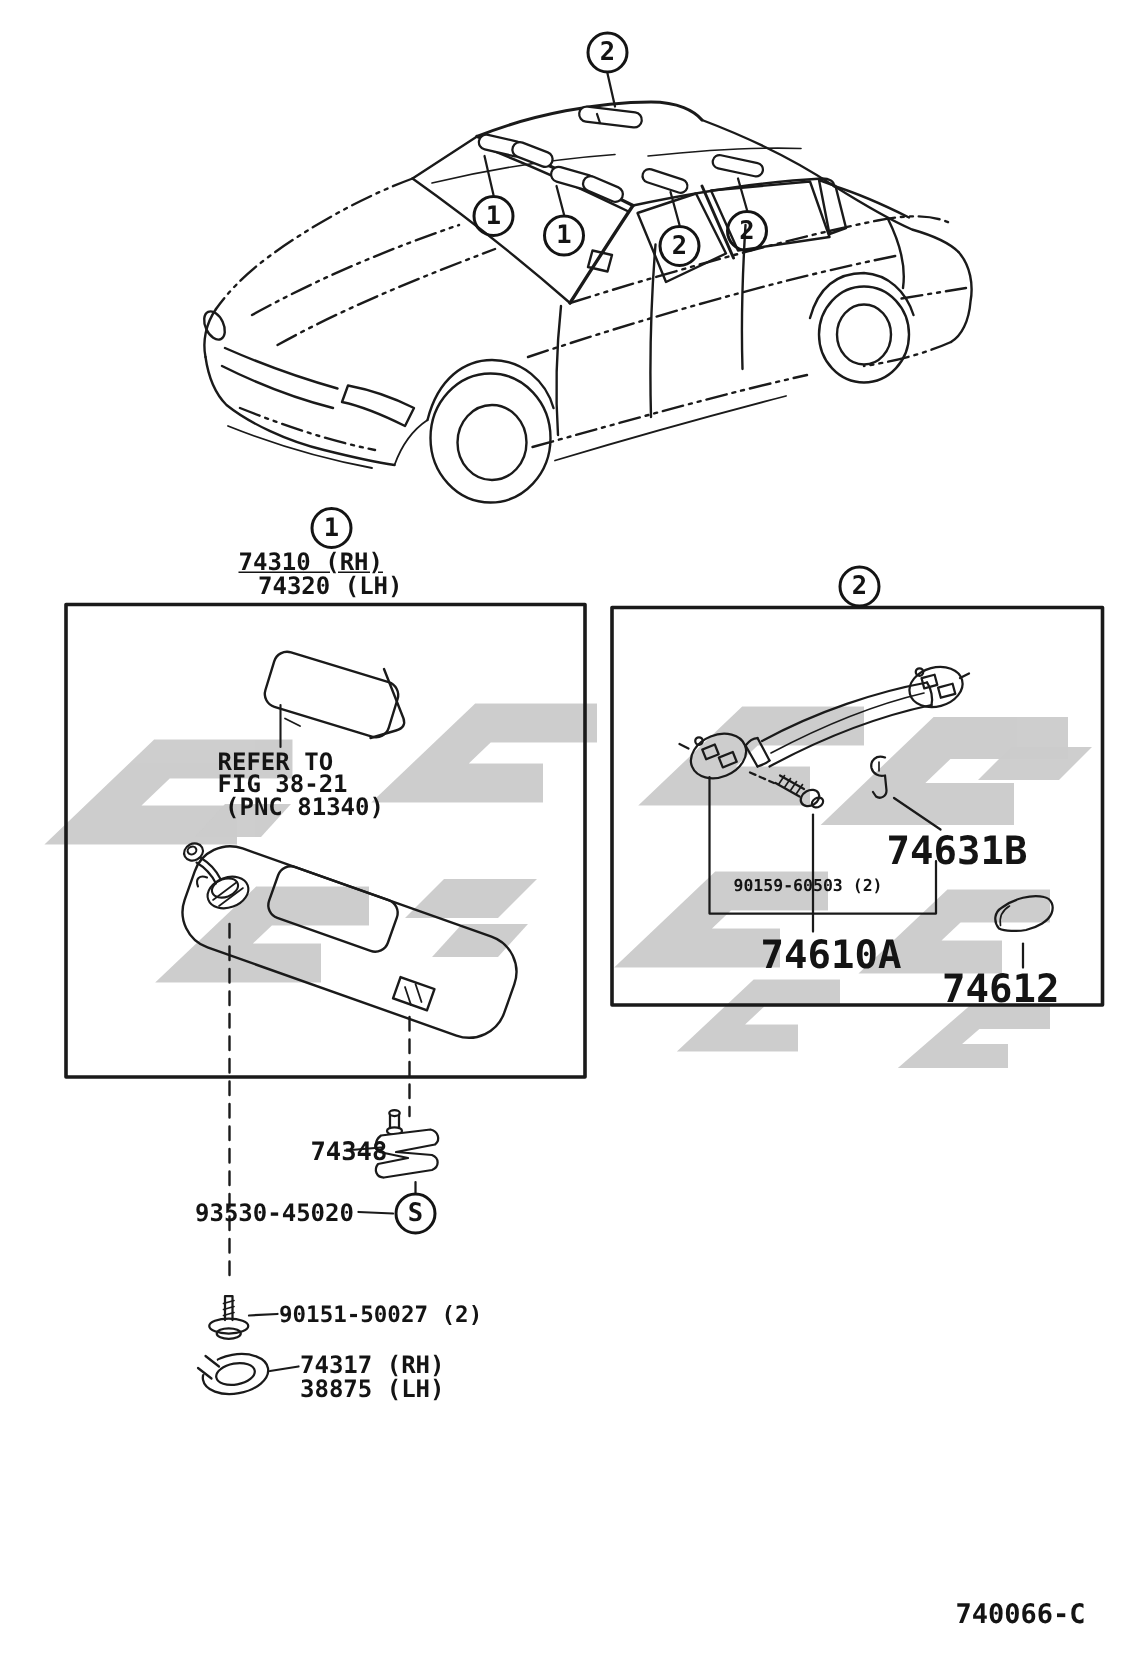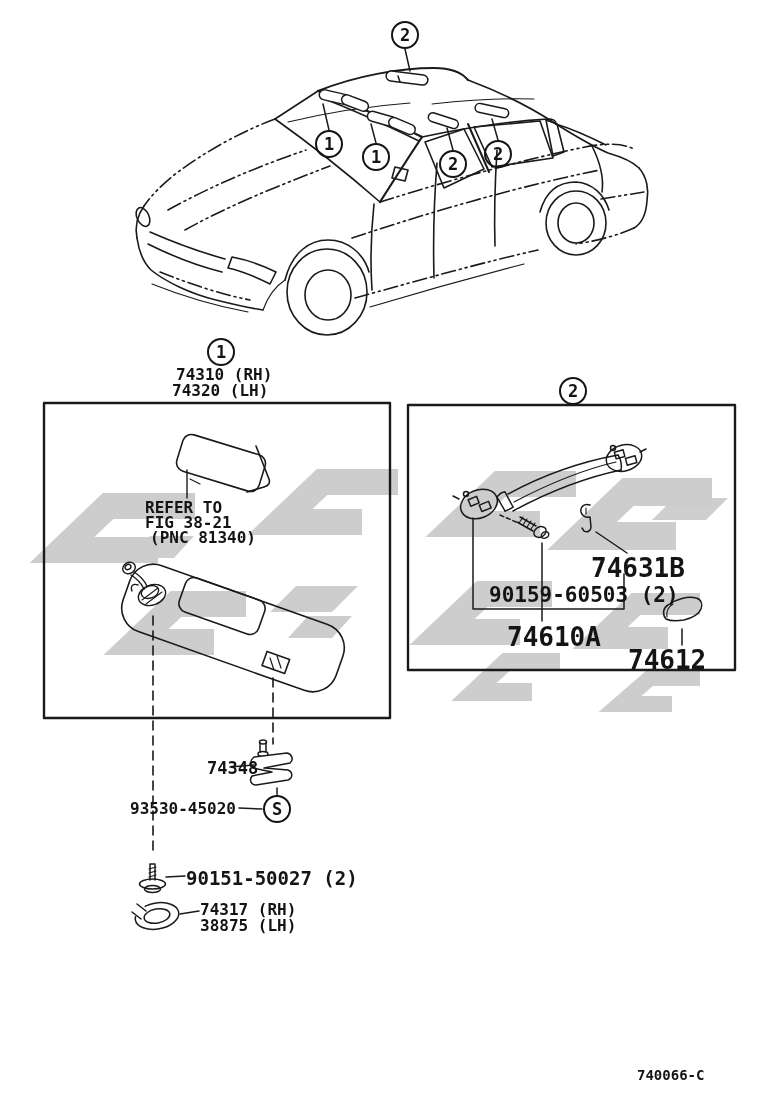--- a/index.html
+++ b/index.html
@@ -1,24 +1,24 @@
 <!DOCTYPE html>
 <html><head>
 <meta charset="utf-8">
 <style>
   html,body{margin:0;padding:0;background:#fff;}
   .page{position:relative;width:760px;height:1112px;background:#ffffff;overflow:hidden;
         font-family:"DejaVu Sans Mono","Liberation Mono",monospace;}
   .layer{position:absolute;left:0;top:0;}
   .lbl{position:absolute;font-weight:bold;color:#141414;white-space:nowrap;line-height:1.0;}
-  .fs14{font-size:19px;}
-  .fs15{font-size:21px;text-align:right;}
+  .fs14{font-size:15px;}
+  .fs15{font-size:11px;text-align:right;}
   .fs16{font-size:16px;}
   .fs17{font-size:17px;margin-left:36px;}
-  .fs18{font-size:14px;}
+  .fs18{font-size:18px;}
   .fs19{font-size:26px;}
   .callout{position:absolute;width:28px;height:28px;border:2.4px solid #141414;border-radius:50%;
            box-sizing:border-box;display:flex;align-items:center;justify-content:center;
            font-size:17px;font-weight:bold;color:#141414;background:transparent;line-height:1;}
   svg{display:block;}
 </style>
 </head>
 <body>
 
 <div class="page">
@@ -244,21 +244,21 @@
 
   <div class="callout" style="left:391px;top:21px;">2</div>
   <div class="callout" style="left:315px;top:130px;">1</div>
   <div class="callout" style="left:362px;top:143px;">1</div>
   <div class="callout" style="left:439px;top:150px;">2</div>
   <div class="callout" style="left:484px;top:140px;">2</div>
   <div class="callout" style="left:207px;top:338px;">1</div>
   <div class="callout" style="left:559px;top:377px;">2</div>
   <div class="callout" style="left:263px;top:795px;">S</div>
 
-  <div class="lbl fs16" style="left:176px;top:367px;">74310 (RH)</div>
+  <div class="lbl fs16" style="left:159px;top:367px;text-decoration:underline;">74310 (RH)</div>
   <div class="lbl fs16" style="left:172px;top:383px;">74320 (LH)</div>
 
   <div class="lbl fs16" style="left:145px;top:500px;">REFER TO</div>
   <div class="lbl fs16" style="left:145px;top:515px;">FIG 38-21</div>
   <div class="lbl fs16" style="left:150px;top:530px;">(PNC 81340)</div>
 
   <div class="lbl fs19" style="left:591px;top:555px;">74631B</div>
   <div class="lbl fs15" style="left:489px;top:585px;">90159-60503 (2)</div>
   <div class="lbl fs19" style="left:507px;top:624px;">74610A</div>
   <div class="lbl fs19" style="left:628px;top:647px;">74612</div>

